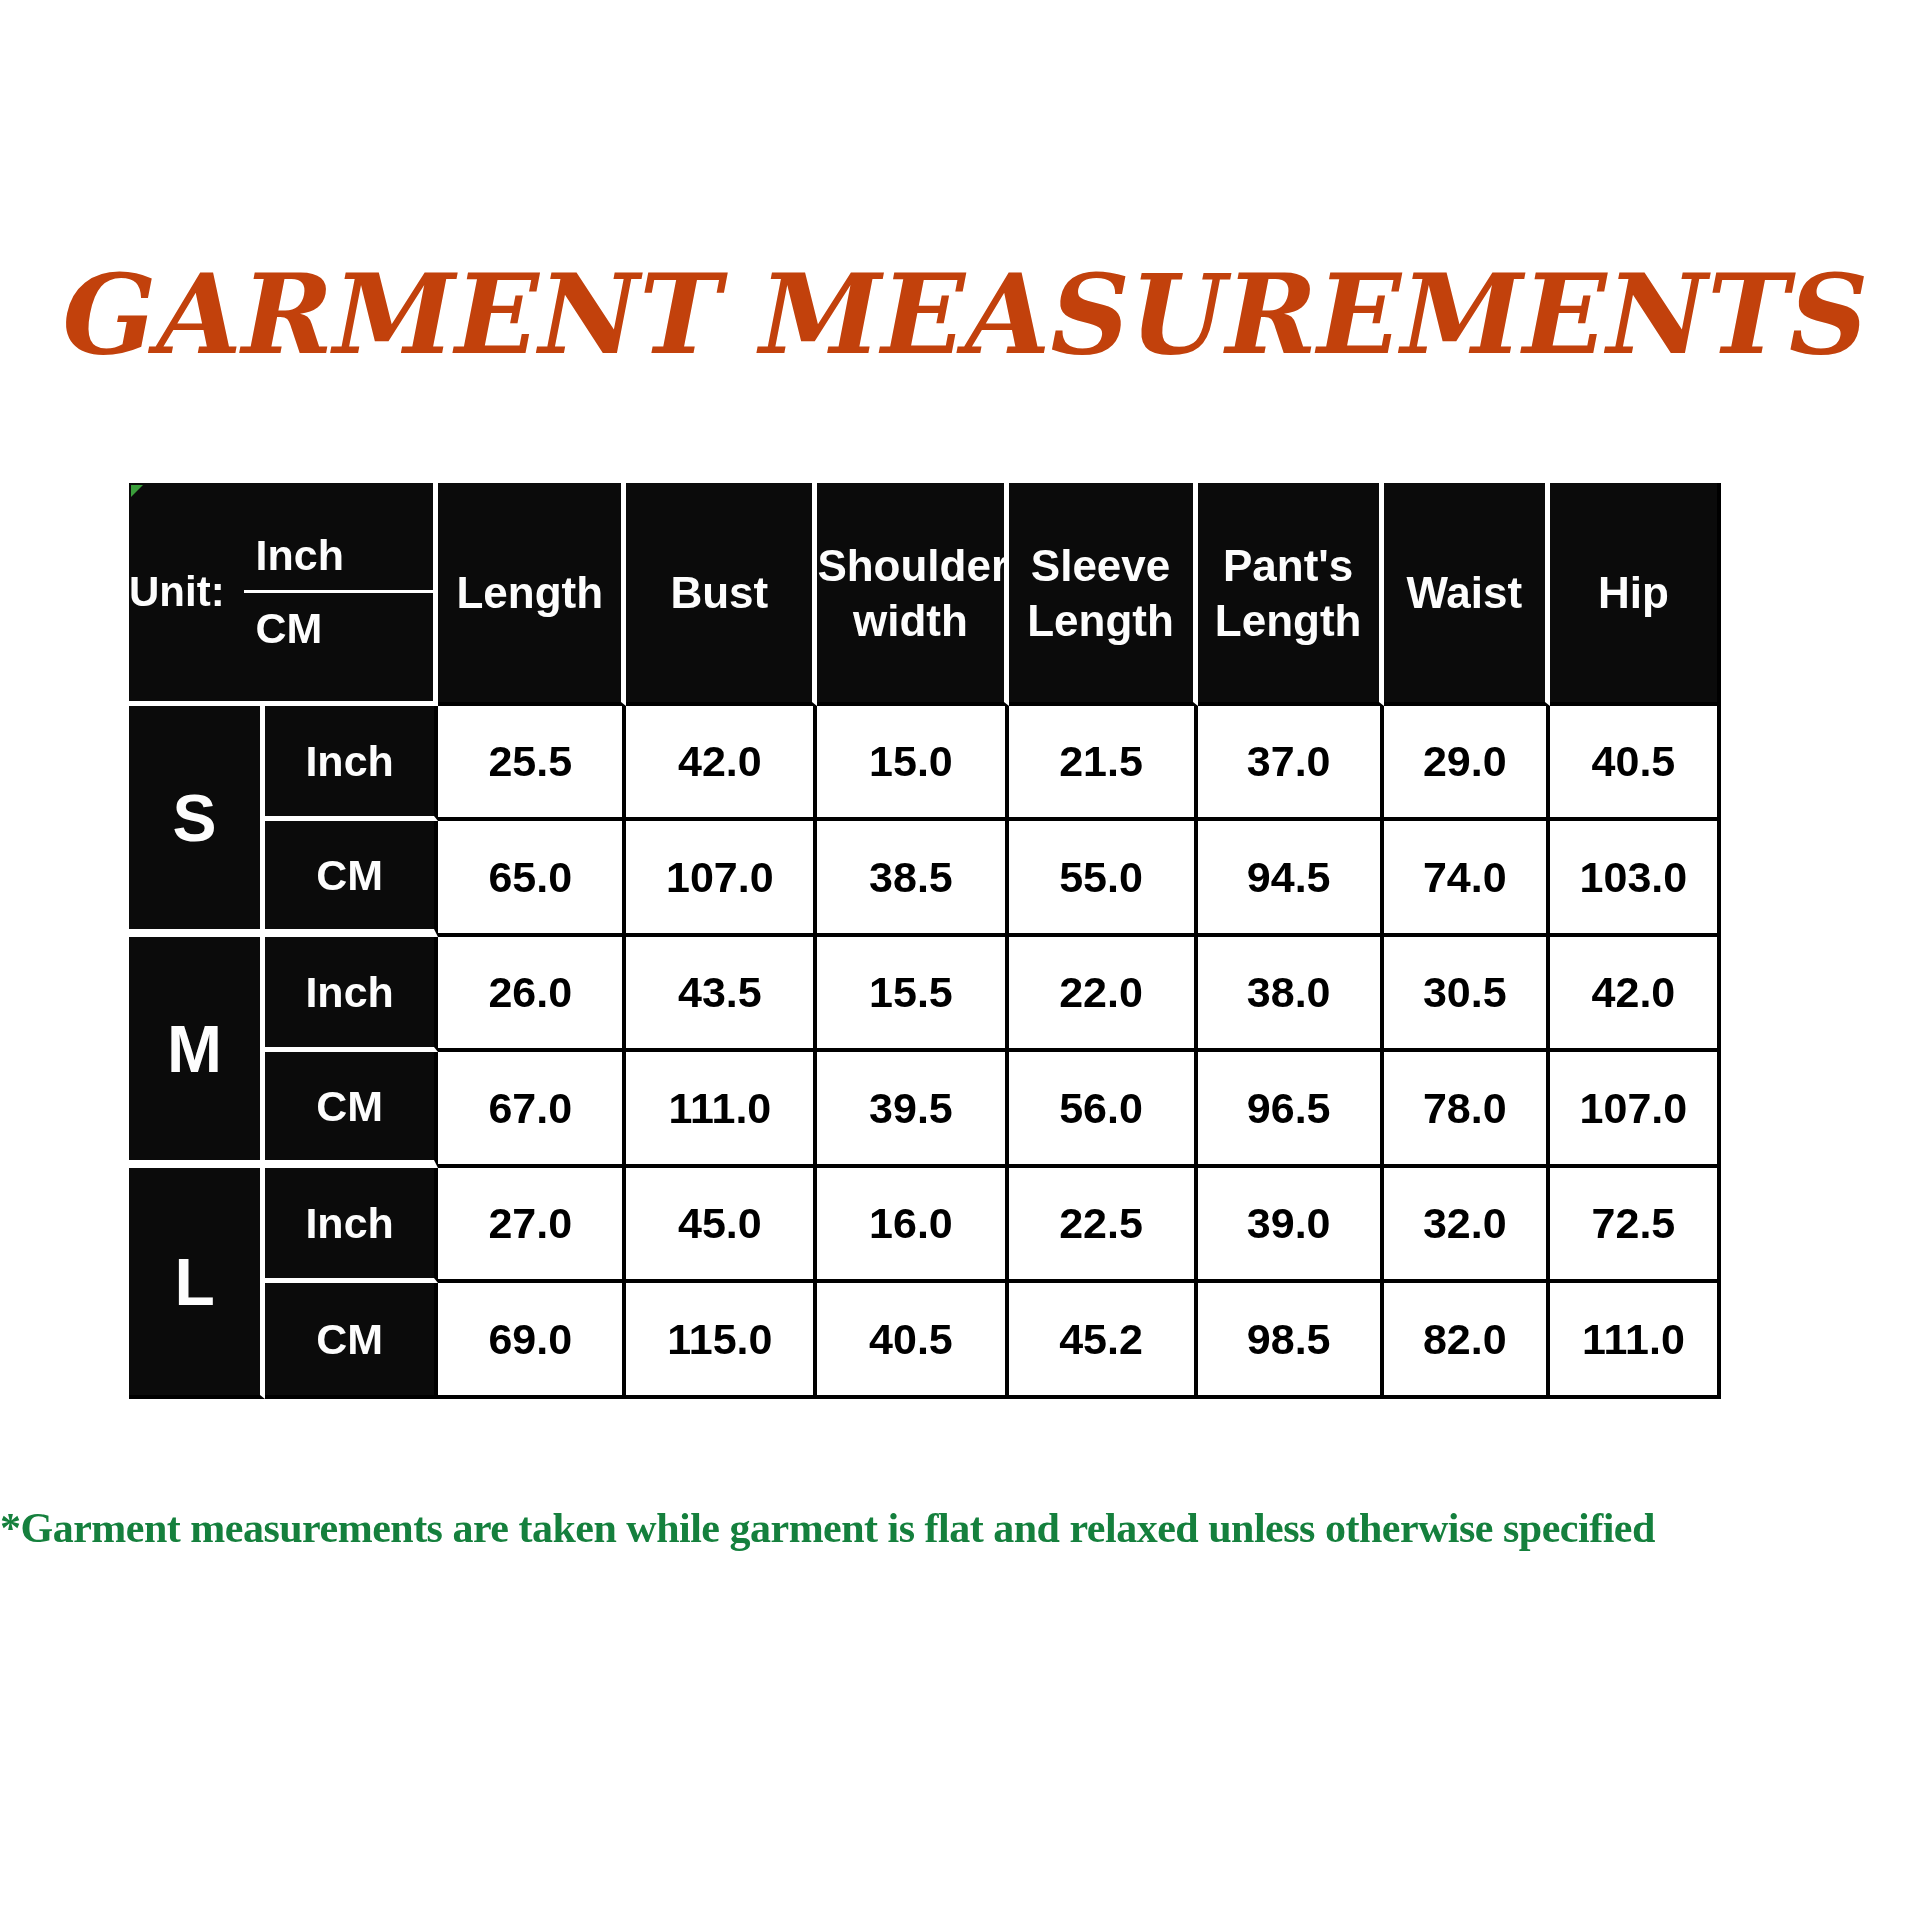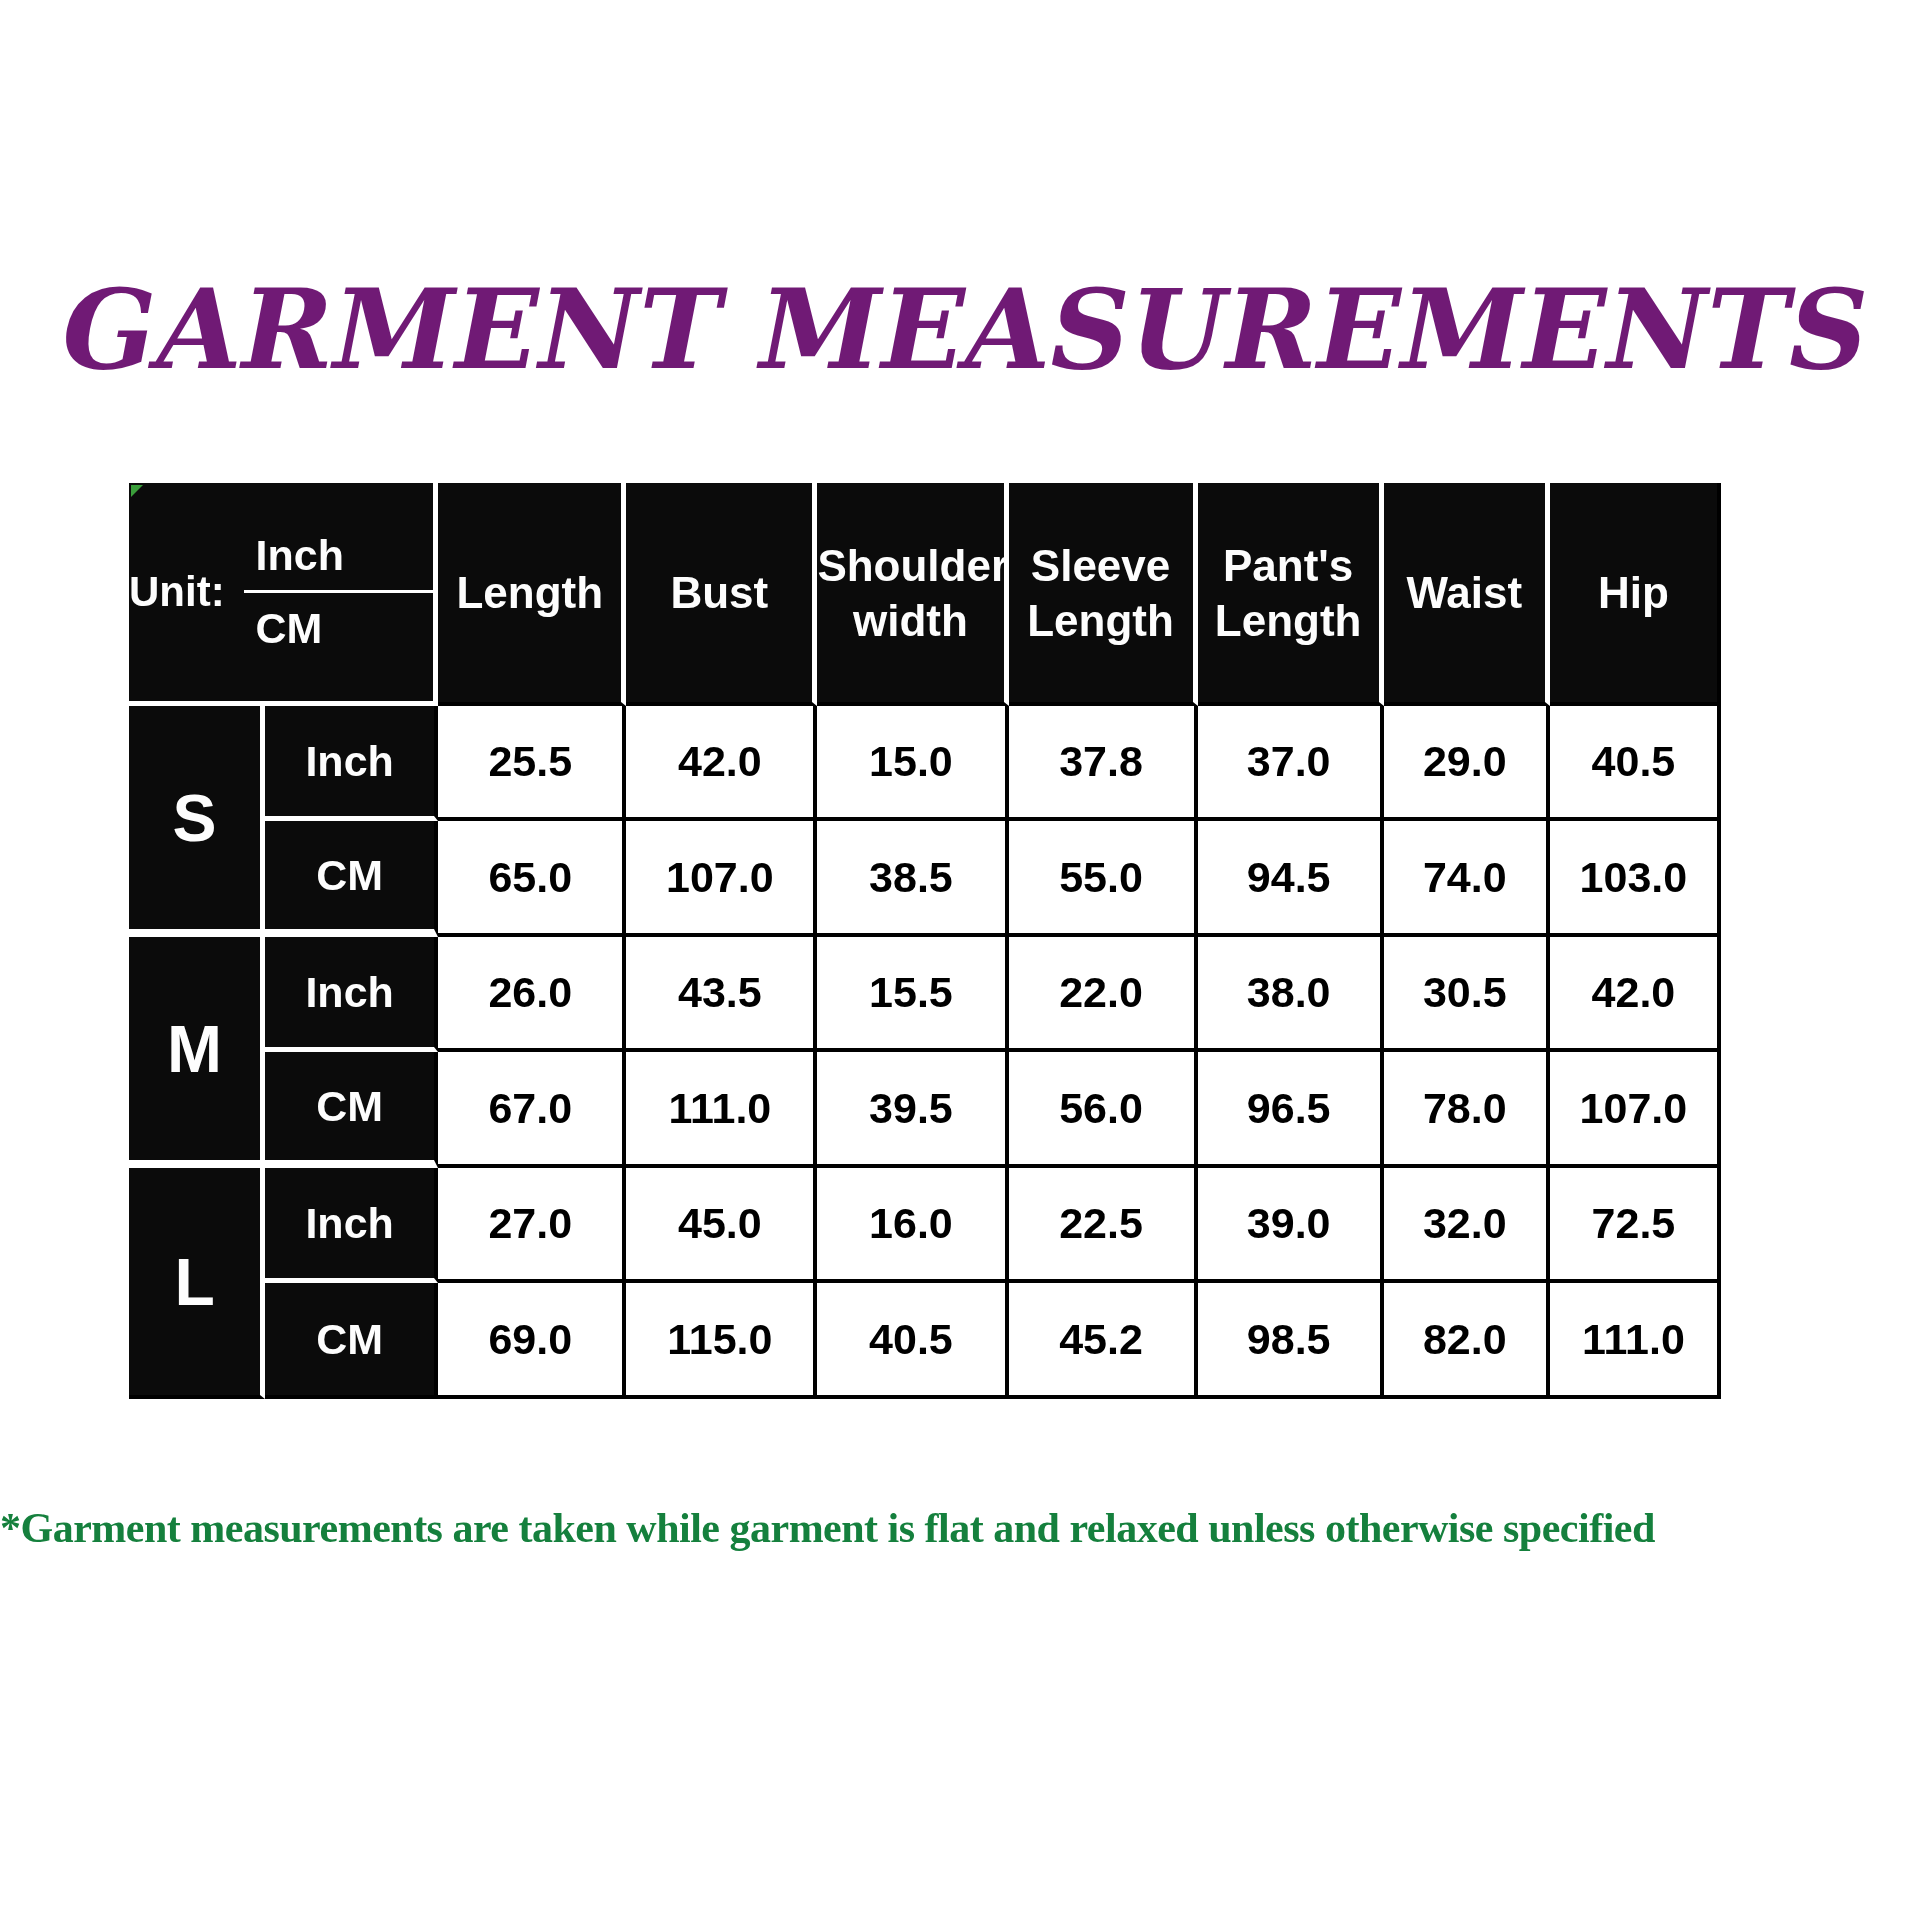--- a/index.html
+++ b/index.html
@@ -14,29 +14,29 @@
     --line-dark: #000000;
     --line-light: #ffffff;
     --marker-green: #3a9e3a;
   }
 
   .title {
     position: absolute;
     top: 259px;
     left: 0;
     right: 0;
-    margin: 16px;
+    margin: 1px;
     text-align: center;
     font-family: "DejaVu Serif", serif;
     font-style: italic;
     font-weight: bold;
     font-size: 110px;
     line-height: 1;
     letter-spacing: 0px;
-    color: #701a75;
+    color: #c2410c;
     white-space: nowrap;
   }
 
   table.size-chart {
     position: absolute;
     left: 129px;
     top: 483px;
     width: 1592px;
     border-collapse: separate;
     border-spacing: 0;
@@ -175,21 +175,21 @@
       <td class="dark hdr">Waist</td>
       <td class="dark hdr last">Hip</td>
     </tr>
 
     <tr class="brow">
       <td class="dark size" rowspan="2">S</td>
       <td class="dark unitlbl">Inch</td>
       <td class="light">25.5</td>
       <td class="light">42.0</td>
       <td class="light">15.0</td>
-      <td class="light">37.8</td>
+      <td class="light">21.5</td>
       <td class="light">37.0</td>
       <td class="light">29.0</td>
       <td class="light">40.5</td>
     </tr>
 
     <tr class="browa">
       <td class="dark unitlbl groupend">CM</td>
       <td class="light">65.0</td>
       <td class="light">107.0</td>
       <td class="light">38.5</td>

